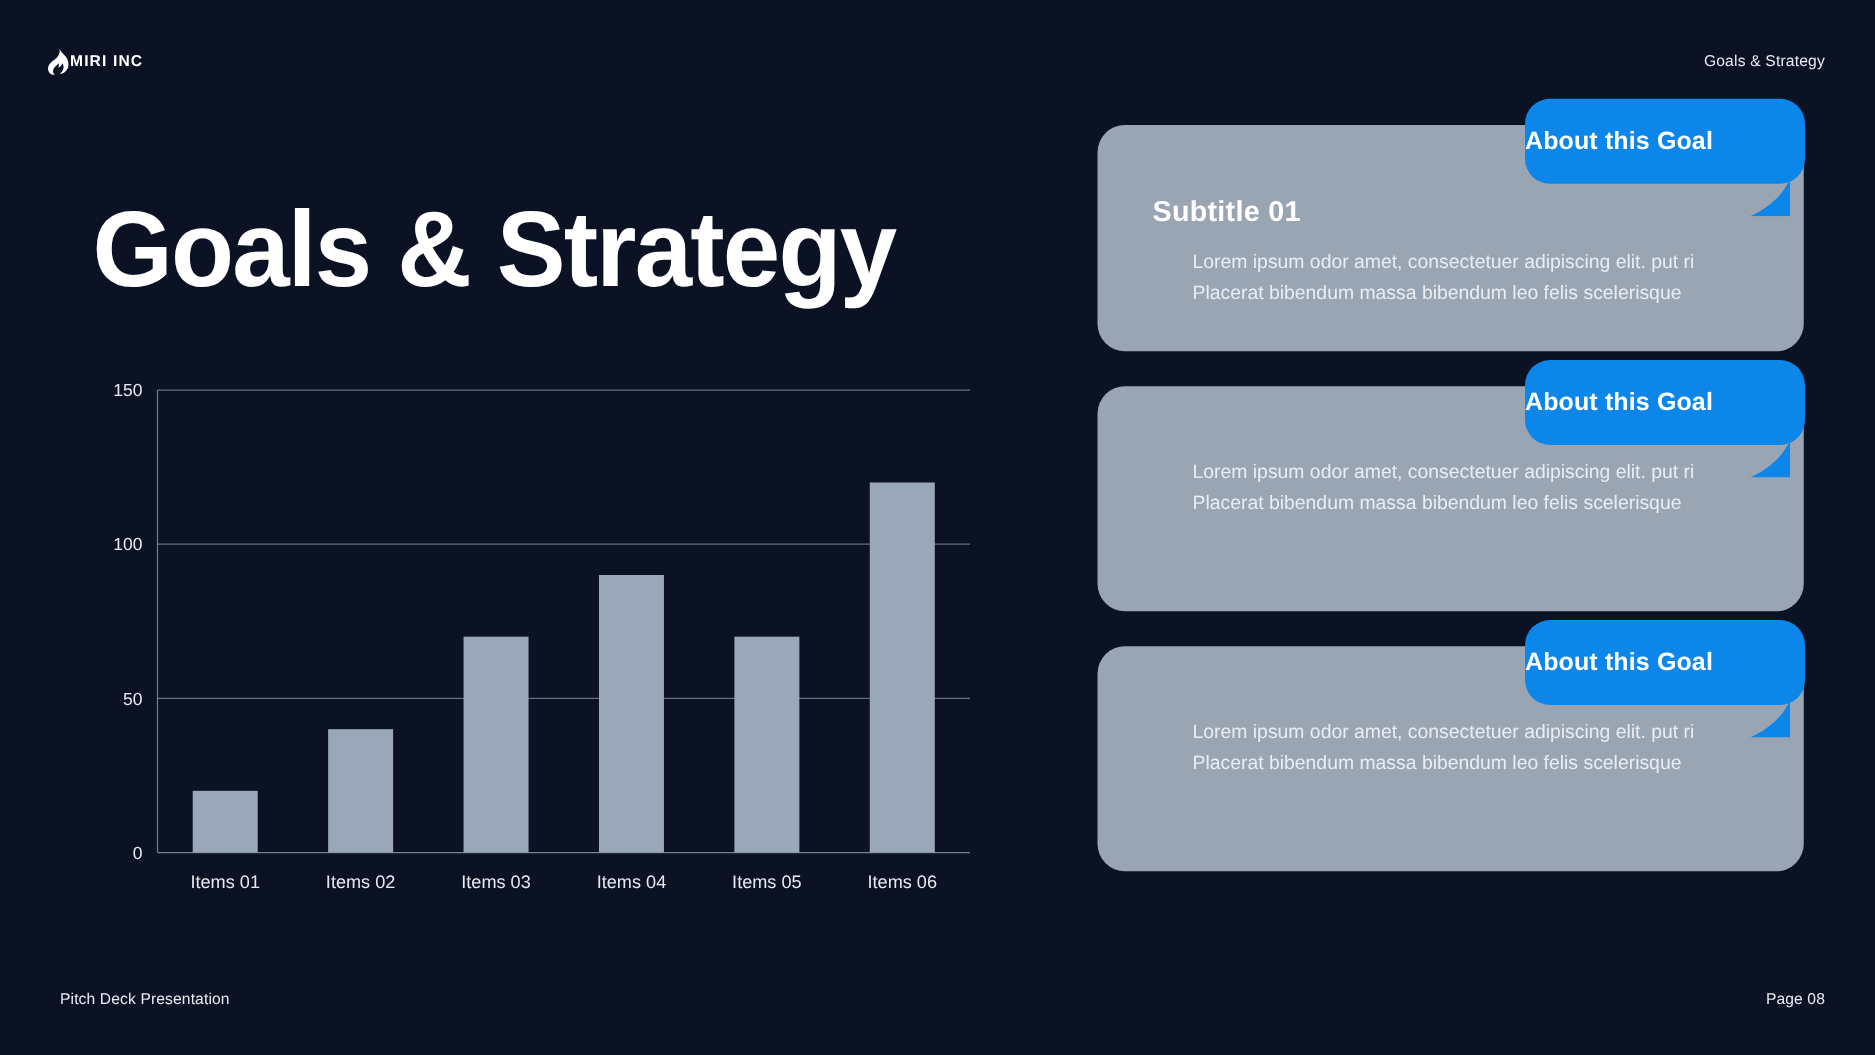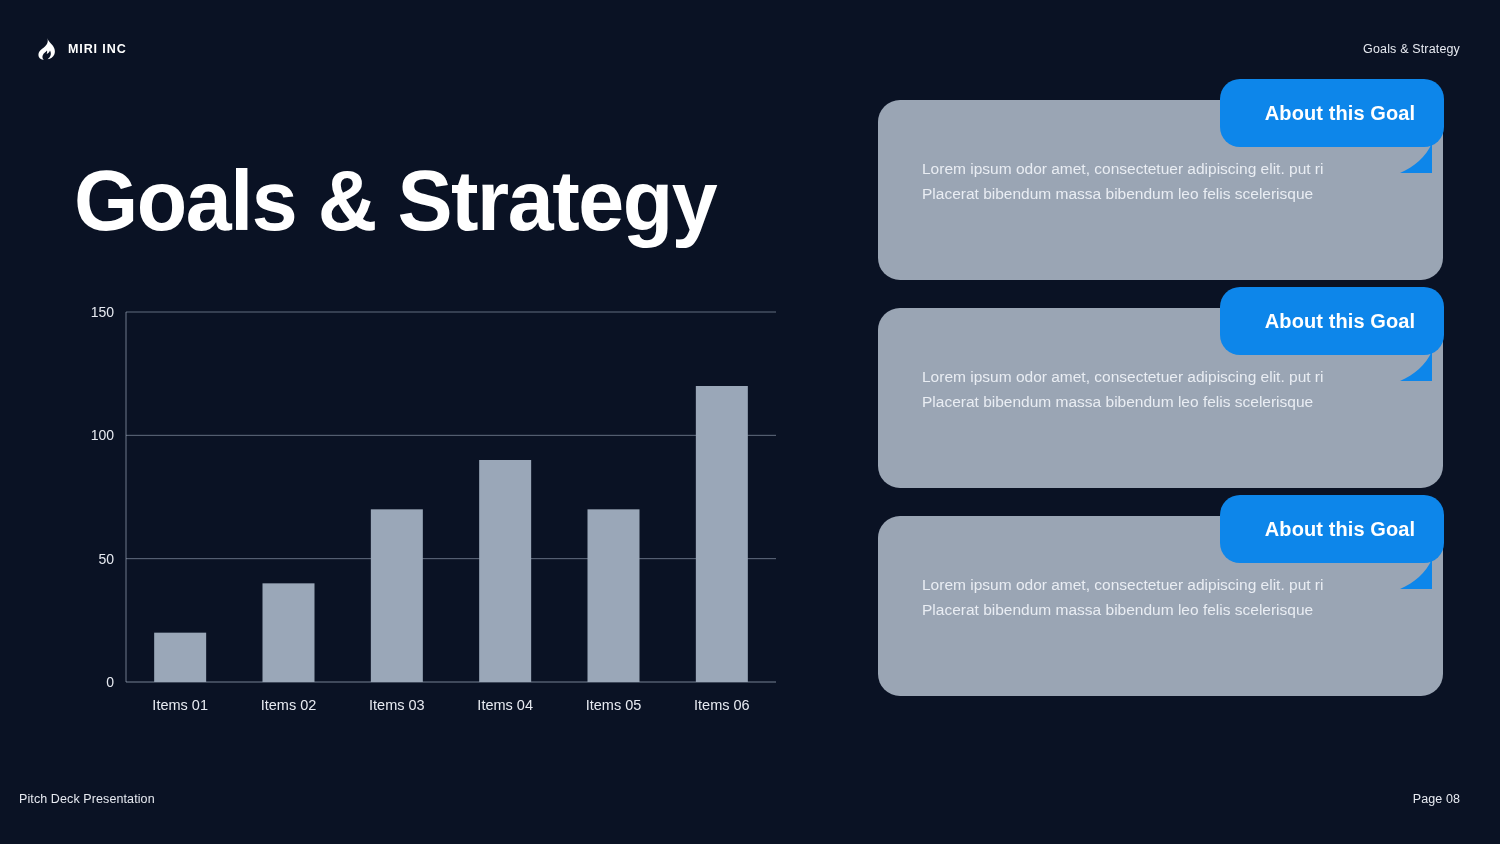--- a/index.html
+++ b/index.html
@@ -25,21 +25,21 @@
     background: #0a1224;
   }
 
   
   .brand {
     position: absolute;
     left: 38px;
     top: 38px;
     display: flex;
     align-items: center;
-    gap: 13px;
+    gap: 1px;
   }
   .brand-mark {
     width: 17px;
     height: 22px;
     display: block;
   }
   .brand-name {
     color: #ffffff;
     font-size: 12.5px;
     font-weight: bold;
@@ -104,41 +104,41 @@
     font-size: 23px;
     font-weight: bold;
     letter-spacing: 0.2px;
     margin-bottom: 14px;
   }
   .card-body {
     color: #e9edf3;
     font-size: 15.5px;
     line-height: 25px;
     max-width: 480px;
+    margin-left: 32px;
   }
   .card-body span { display: block; }
 
   
   .bubble {
     position: absolute;
     right: -1px;
     top: -21px;
     width: 224px;
     height: 68px;
     z-index: 4;
   }
   .bubble-body {
     position: absolute;
     inset: 0;
     background: #0d86ea;
     border-radius: 20px;
     display: flex;
     align-items: center;
-    justify-content: center;
-    padding-left: 16px;
+    justify-content: flex-start;
   }
   .bubble-label {
     color: #ffffff;
     font-size: 20px;
     font-weight: bold;
     letter-spacing: 0.1px;
     white-space: nowrap;
     position: relative;
     z-index: 2;
   }
@@ -146,21 +146,21 @@
     position: absolute;
     right: 12px;
     bottom: -26px;
     width: 32px;
     height: 30px;
   }
 
   
   .footer-left {
     position: absolute;
-    left: 19px;
+    left: 48px;
     bottom: 38px;
     color: #e7eaf1;
     font-size: 12.5px;
     letter-spacing: 0.1px;
   }
   .footer-right {
     position: absolute;
     right: 40px;
     bottom: 38px;
     color: #e7eaf1;
@@ -207,20 +207,21 @@
         <text x="539.5" y="420" text-anchor="middle" fill="#e7eaf1" font-size="14.5" font-family="&quot;Liberation Sans&quot;, sans-serif">Items 05</text>
         <rect x="621.8333333333333" y="96" width="52" height="296" fill="#9aa7b8"></rect>
         <text x="647.8333333333333" y="420" text-anchor="middle" fill="#e7eaf1" font-size="14.5" font-family="&quot;Liberation Sans&quot;, sans-serif">Items 06</text>
       </svg>
   </div>
 
   <div class="cards">
 
     <div class="card-block">
       <div class="card">
+        <div class="card-title">Subtitle 01</div>
         <div class="card-body">
           <span>Lorem ipsum odor amet, consectetuer adipiscing elit. put ri</span>
           <span>Placerat bibendum massa bibendum leo felis scelerisque</span>
         </div>
       </div>
       <div class="bubble">
         <div class="bubble-body">
           <span class="bubble-label">About this Goal</span>
         </div>
         <svg class="bubble-tail" viewBox="0 0 32 30">

